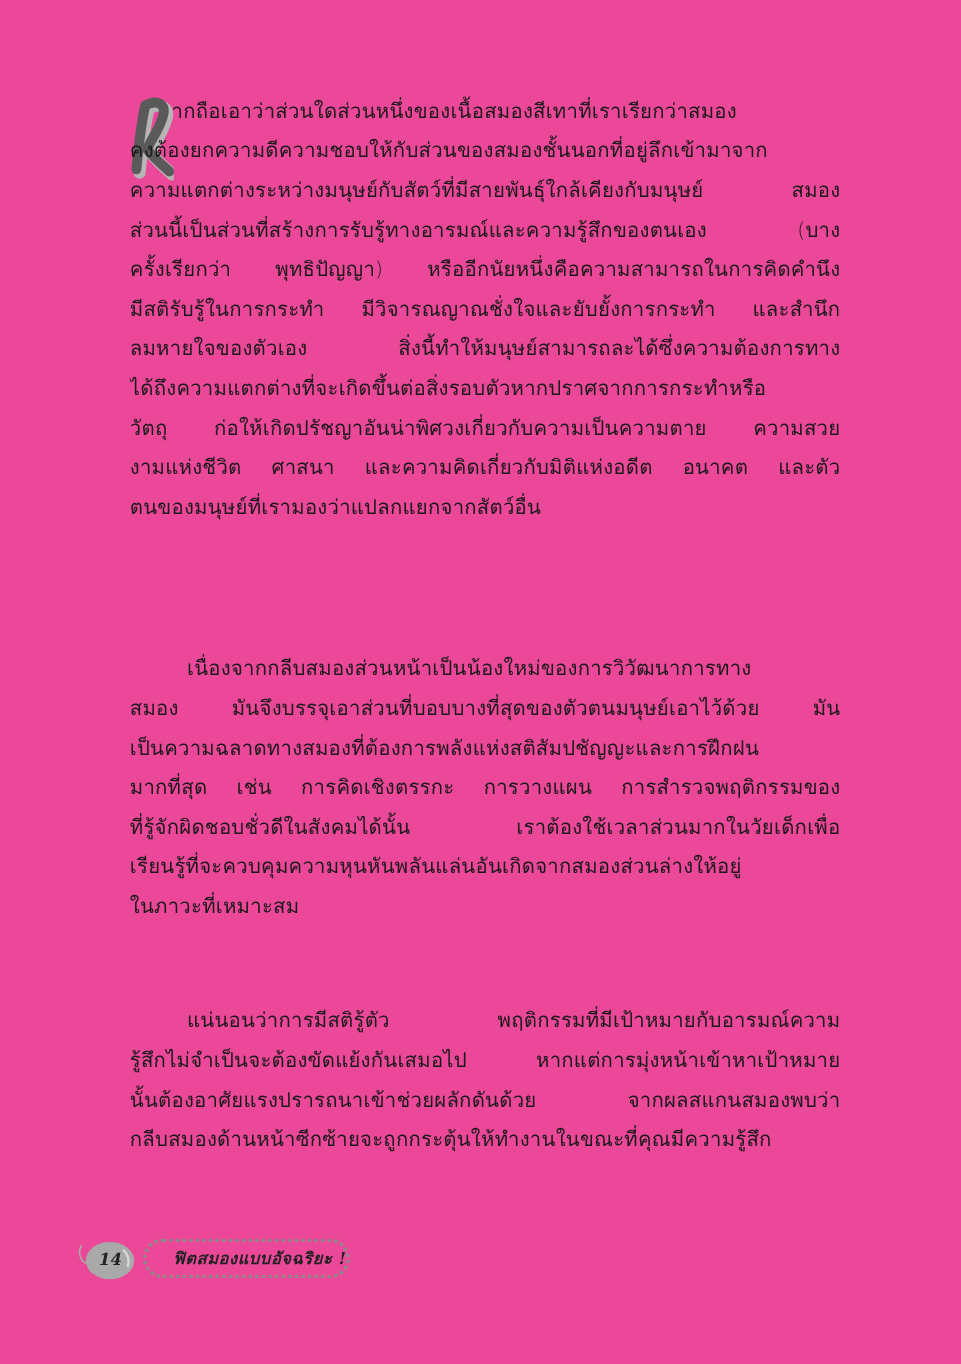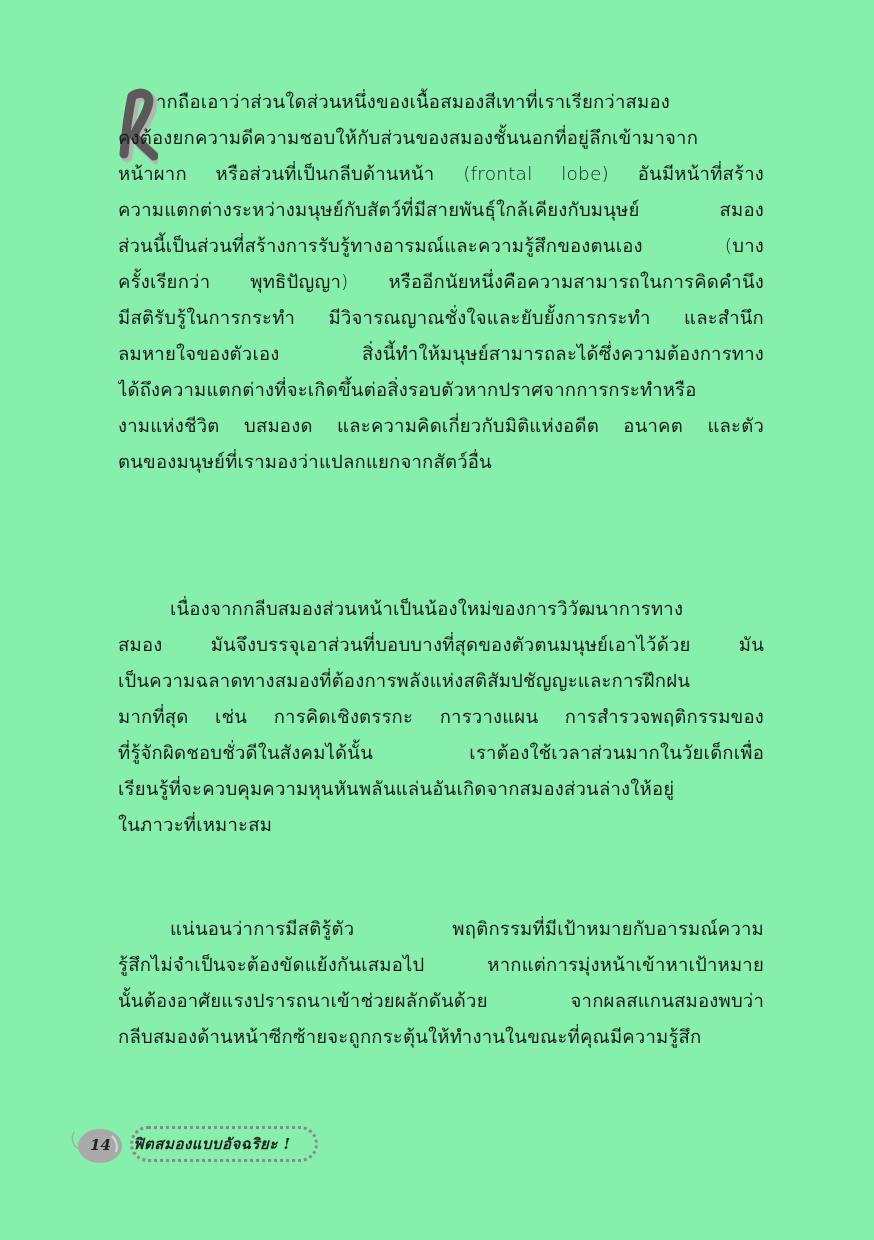--- a/index.html
+++ b/index.html
@@ -1,18 +1,18 @@
 <!DOCTYPE html>
 <html><head>
 <meta charset="utf-8">
 <style>
   html, body { margin: 0; padding: 0; background: #ffffff; }
   body { width: 874px; height: 1240px; position: relative; overflow: hidden; }
   .page {
-    position: absolute; left: 0; top: 0; width: 874px; height: 1240px; background: #86efac;
+    position: absolute; left: 0; top: 0; width: 874px; height: 1240px; background: #ec4899;
   }
   .text-block {
     position: absolute; left: 118px; width: 646px;
     font-family: "DejaVu Sans", sans-serif;
     font-size: 18.5px; color: #1a1a1a;
     font-weight: 300;
     letter-spacing: 0.2px;
   }
   .line {
     height: 36px; line-height: 36px; white-space: nowrap;
@@ -34,21 +34,21 @@
     position: absolute; left: 0; top: 2px; width: 58px; height: 40px;
   }
   .page-num {
     position: absolute; left: 22px; top: 10px;
     font-family: "DejaVu Serif", serif; font-style: italic; font-weight: bold;
     font-size: 15px; color: #222;
   }
   .book-title-box {
     position: absolute; left: 62px; top: 2px; width: 188px; height: 36px;
     border: 3px dotted #8a8a8a; border-radius: 18px; box-sizing: border-box;
-    display: flex; align-items: center; justify-content: flex-start;
+    display: flex; align-items: center; justify-content: flex-end;
   }
   .book-title {
     font-family: "DejaVu Serif", serif; font-style: italic; font-weight: bold;
     font-size: 15px; color: #222; letter-spacing: 0.5px;
   }
 </style>
 </head>
 <body>
 
 <div class="page">
@@ -56,28 +56,28 @@
   <div class="dropcap">
     <svg width="40" height="80" viewBox="0 0 40 80">
       <path d="M14 12 C 10 30, 8 48, 6 70 M14 12 C 24 6, 34 10, 30 22 C 26 36, 18 44, 16 52 C 22 60, 30 66, 36 72" fill="none" stroke="#b5b5b5" stroke-width="11" stroke-linecap="round" transform="translate(3,3)"></path>
       <path d="M14 12 C 10 30, 8 48, 6 70 M14 12 C 24 6, 34 10, 30 22 C 26 36, 18 44, 16 52 C 22 60, 30 66, 36 72" fill="none" stroke="#5a5a5a" stroke-width="9" stroke-linecap="round"></path>
     </svg>
   </div>
 
   <div class="text-block" style="top:84px;">
     <div class="line dropcap-indent">ากถือเอาว่าส่วนใดส่วนหนึ่งของเนื้อสมองสีเทาที่เราเรียกว่าสมอง</div>
     <div class="line">คงต้องยกความดีความชอบให้กับส่วนของสมองชั้นนอกที่อยู่ลึกเข้ามาจาก</div>
-    <div class="line">หน้าผาก หรือส่วนที่เป็นกลีบด้านหน้า (frontal lobe) อันมีหน้าที่สร้าง</div>
     <div class="line">ความแตกต่างระหว่างมนุษย์กับสัตว์ที่มีสายพันธุ์ใกล้เคียงกับมนุษย์ สมอง</div>
     <div class="line">ส่วนนี้เป็นส่วนที่สร้างการรับรู้ทางอารมณ์และความรู้สึกของตนเอง (บาง</div>
     <div class="line">ครั้งเรียกว่า พุทธิปัญญา) หรืออีกนัยหนึ่งคือความสามารถในการคิดคำนึง</div>
     <div class="line">มีสติรับรู้ในการกระทำ มีวิจารณญาณชั่งใจและยับยั้งการกระทำ และสำนึก</div>
     <div class="line">ลมหายใจของตัวเอง สิ่งนี้ทำให้มนุษย์สามารถละได้ซึ่งความต้องการทาง</div>
     <div class="line">ได้ถึงความแตกต่างที่จะเกิดขึ้นต่อสิ่งรอบตัวหากปราศจากการกระทำหรือ</div>
-    <div class="line">งามแห่งชีวิต บสมองด และความคิดเกี่ยวกับมิติแห่งอดีต อนาคต และตัว</div>
+    <div class="line">วัตถุ ก่อให้เกิดปรัชญาอันน่าพิศวงเกี่ยวกับความเป็นความตาย ความสวย</div>
+    <div class="line">งามแห่งชีวิต ศาสนา และความคิดเกี่ยวกับมิติแห่งอดีต อนาคต และตัว</div>
     <div class="line last">ตนของมนุษย์ที่เรามองว่าแปลกแยกจากสัตว์อื่น</div>
   </div>
 
   <div class="text-block" style="top:591px;">
     <div class="line indent">เนื่องจากกลีบสมองส่วนหน้าเป็นน้องใหม่ของการวิวัฒนาการทาง</div>
     <div class="line">สมอง มันจึงบรรจุเอาส่วนที่บอบบางที่สุดของตัวตนมนุษย์เอาไว้ด้วย มัน</div>
     <div class="line">เป็นความฉลาดทางสมองที่ต้องการพลังแห่งสติสัมปชัญญะและการฝึกฝน</div>
     <div class="line">มากที่สุด เช่น การคิดเชิงตรรกะ การวางแผน การสำรวจพฤติกรรมของ</div>
     <div class="line">ที่รู้จักผิดชอบชั่วดีในสังคมได้นั้น เราต้องใช้เวลาส่วนมากในวัยเด็กเพื่อ</div>
     <div class="line">เรียนรู้ที่จะควบคุมความหุนหันพลันแล่นอันเกิดจากสมองส่วนล่างให้อยู่</div>

